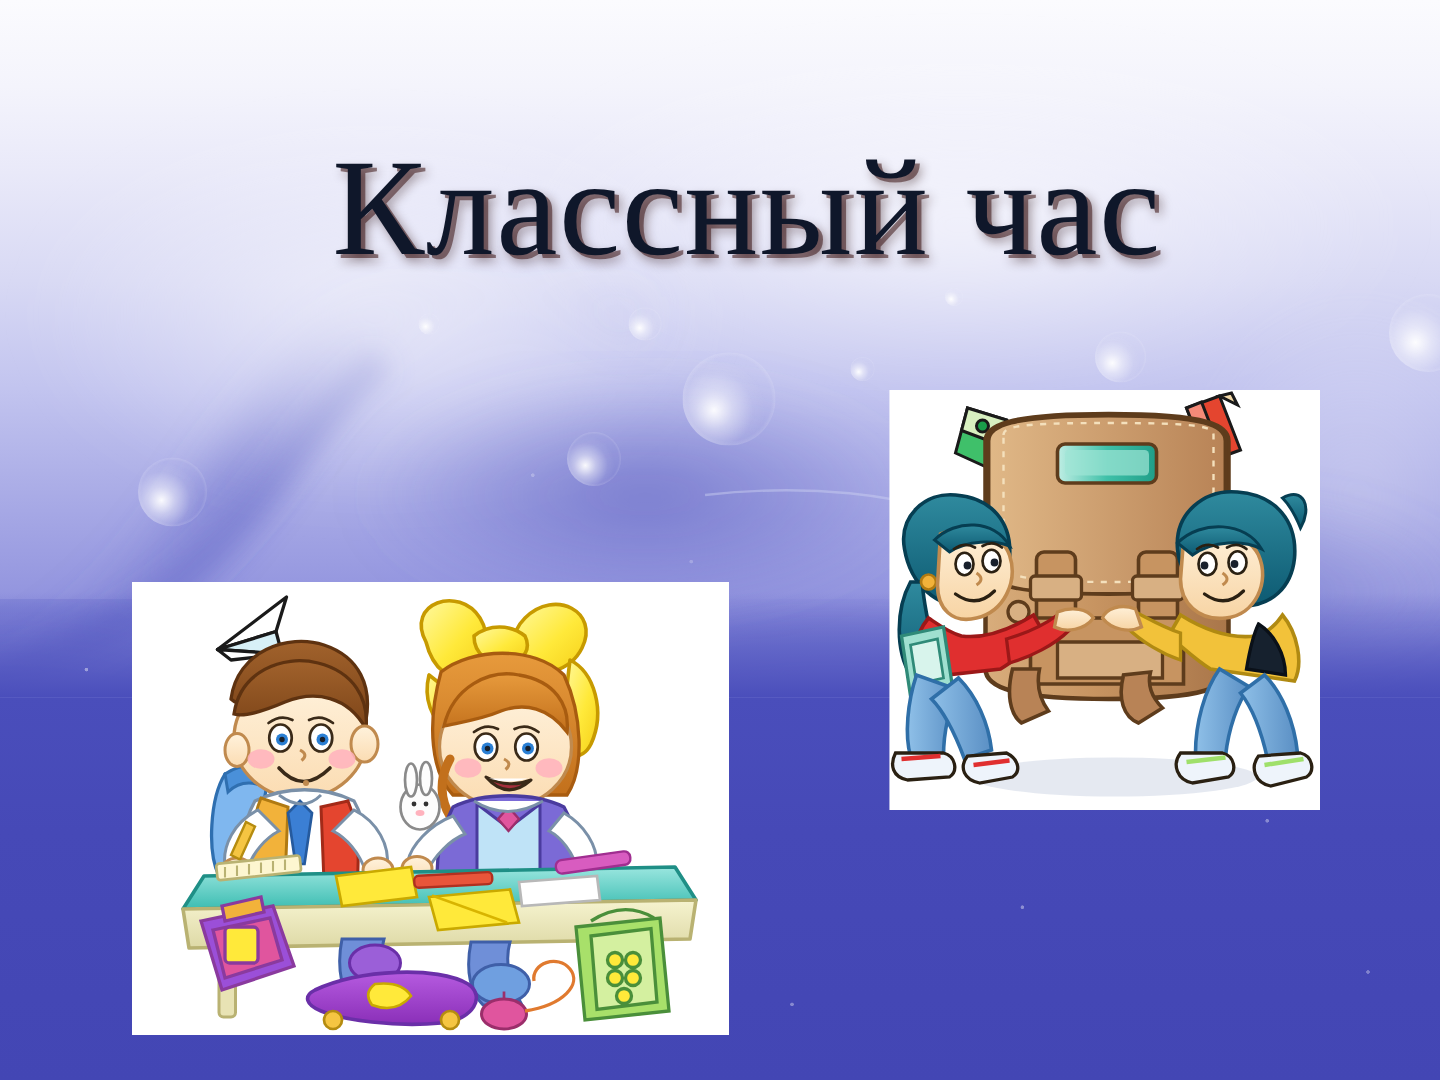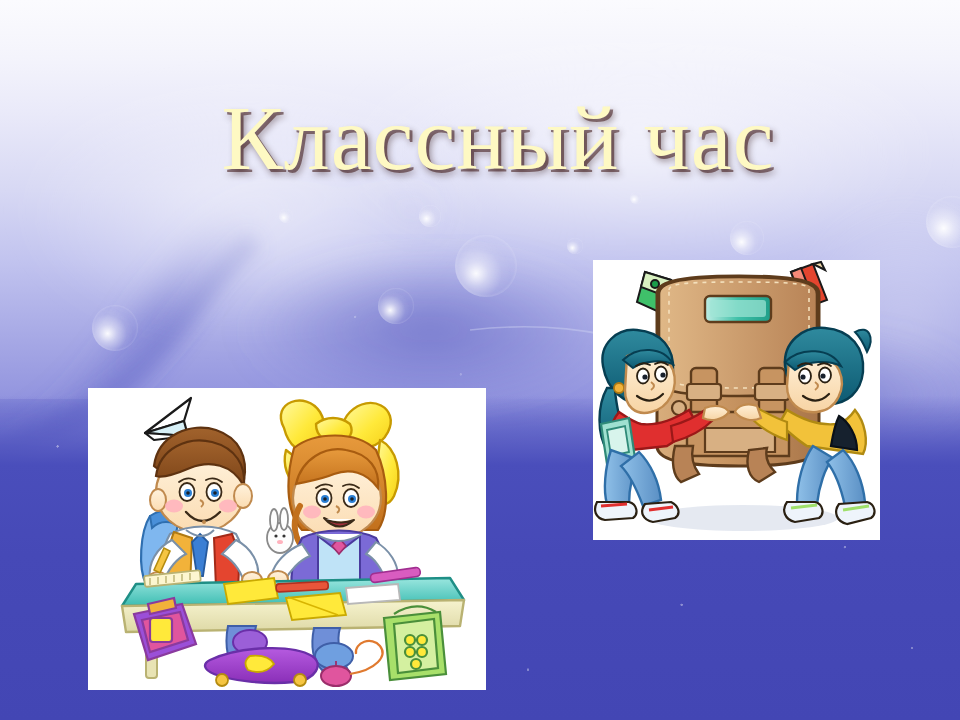--- a/index.html
+++ b/index.html
@@ -73,21 +73,21 @@
   }
 
   
   .title{
     position:absolute;left:0;right:0;top:92px;
     text-align:center;
     font-family:"Liberation Serif","DejaVu Serif",serif;
     font-size:92px;
     line-height:1;
     font-weight:400;
-    color:#fef9c3;
+    color:#0f172a;
     letter-spacing:1px;
     text-shadow:
       3px 3px 0 rgba(60,20,20,.55),
       4px 5px 7px rgba(40,10,10,.45);
     white-space:nowrap;
     user-select:none;
     margin-left:36px;
   }
 
   

